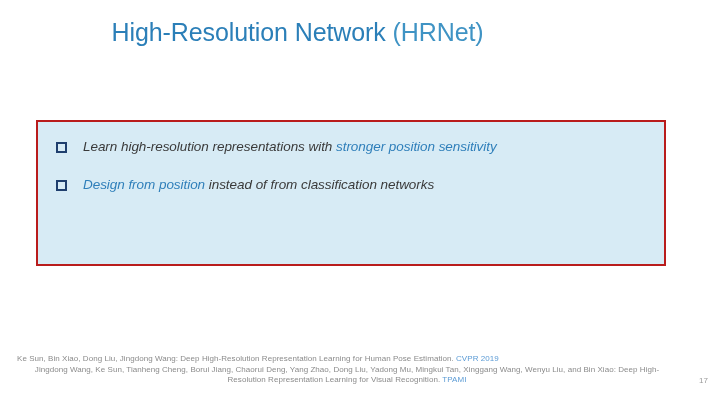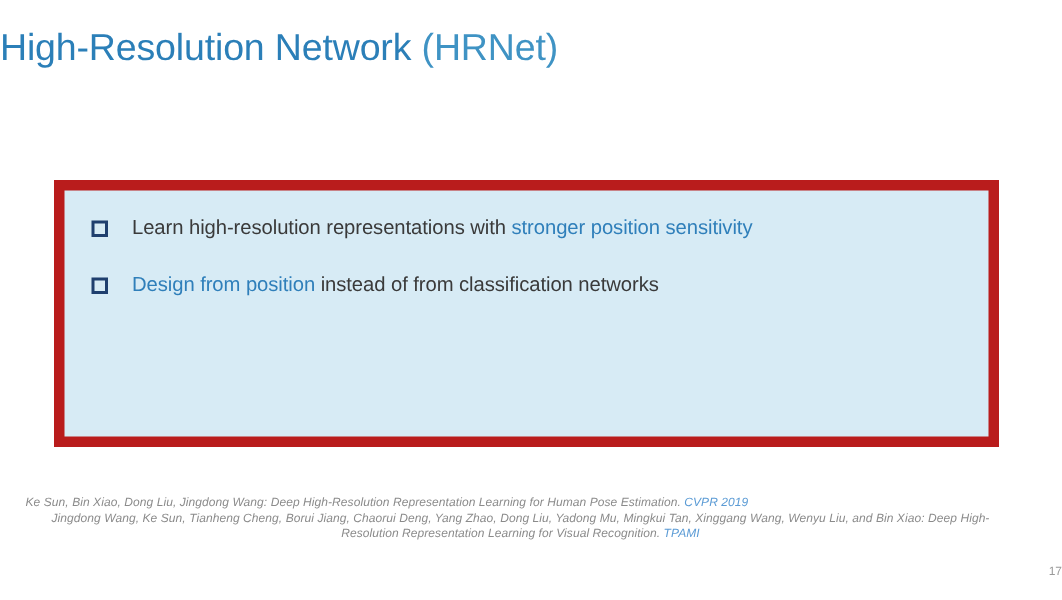--- a/index.html
+++ b/index.html
@@ -14,40 +14,42 @@
     font-family: "Liberation Sans", sans-serif;
     position: relative;
   }
 
   
   .slide-title {
     position: absolute;
     top: 18px;
     left: 0;
     width: 595px;
+    text-align: center;
     font-size: 25px;
     font-weight: 400;
     letter-spacing: -0.1px;
     color: #2b7fb8;
     white-space: nowrap;
   }
   .slide-title .t-main { color: #2b7fb8; }
   .slide-title .t-paren { color: #3f93c4; }
 
   
   .content-box {
     position: absolute;
     left: 36px;
     top: 120px;
     width: 630px;
-    height: 178px;
+    height: 146px;
     box-sizing: border-box;
     background: #d7ebf5;
-    border: 7px solid #b91c1c;
+    border: 2px solid #b91c1c;
     padding: 16px 18px 10px 18px;
+    font-style: italic;
   }
 
   .bullet-row {
     display: flex;
     align-items: flex-start;
     margin-bottom: 20px;
   }
   .bullet-row:last-child { margin-bottom: 0; }
 
   .bullet-mark {
@@ -67,27 +69,26 @@
     color: #3a3a3a;
     flex: 1 1 auto;
     letter-spacing: -0.05px;
   }
   .hl { color: #2f7fba; }
 
   
   .refs {
     position: absolute;
     left: 17px;
-    top: 330px;
+    top: 354px;
     width: 660px;
     font-size: 8px;
     line-height: 10.6px;
     color: #8b8b8b;
     letter-spacing: 0.05px;
-    font-style: italic;
   }
   .refs .venue { color: #5b9bd5; }
   .ref-line { white-space: nowrap; }
   .ref-line.wrap { white-space: normal; text-align: center; }
 
   .page-num {
     position: absolute;
     right: 0;
     top: 376px;
     font-size: 8px;

